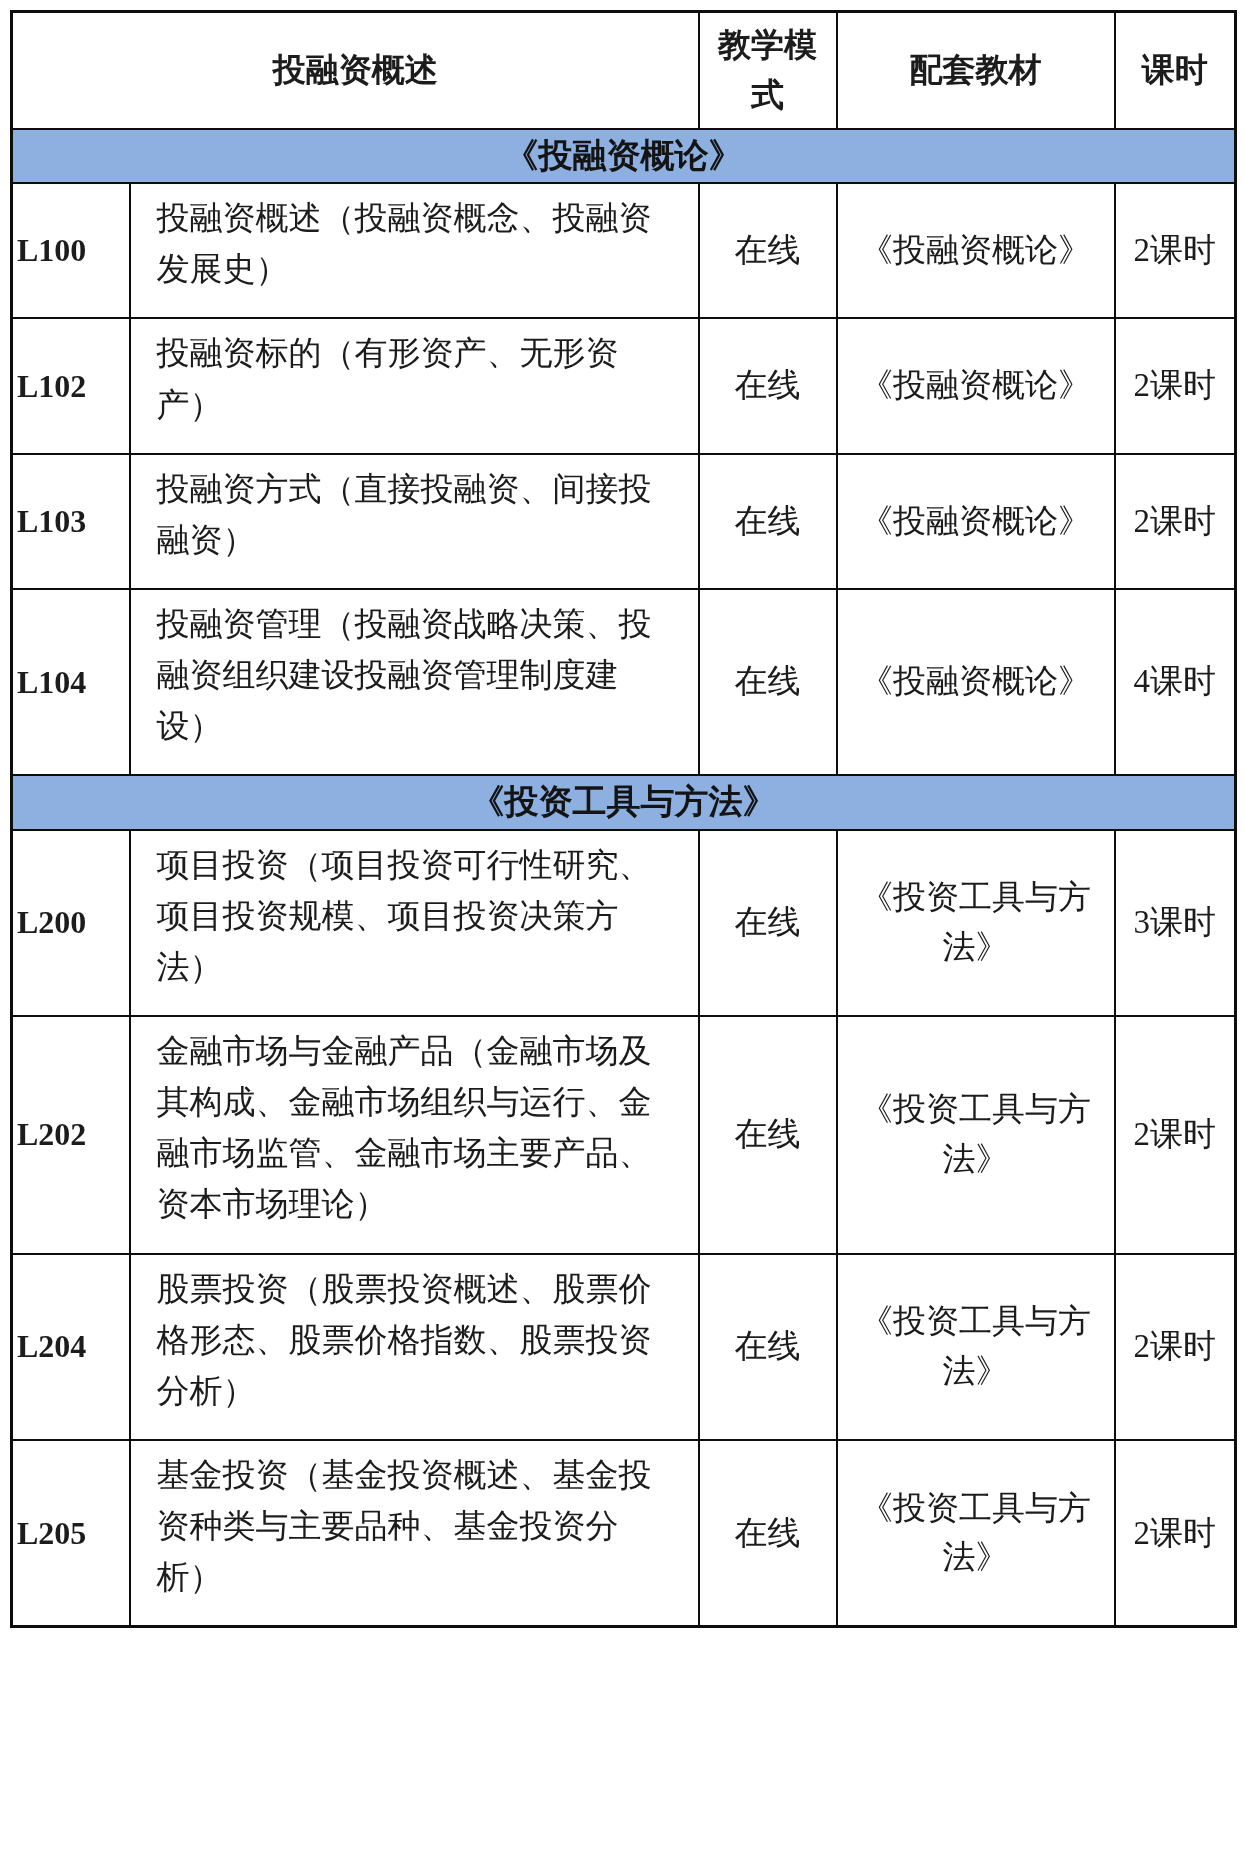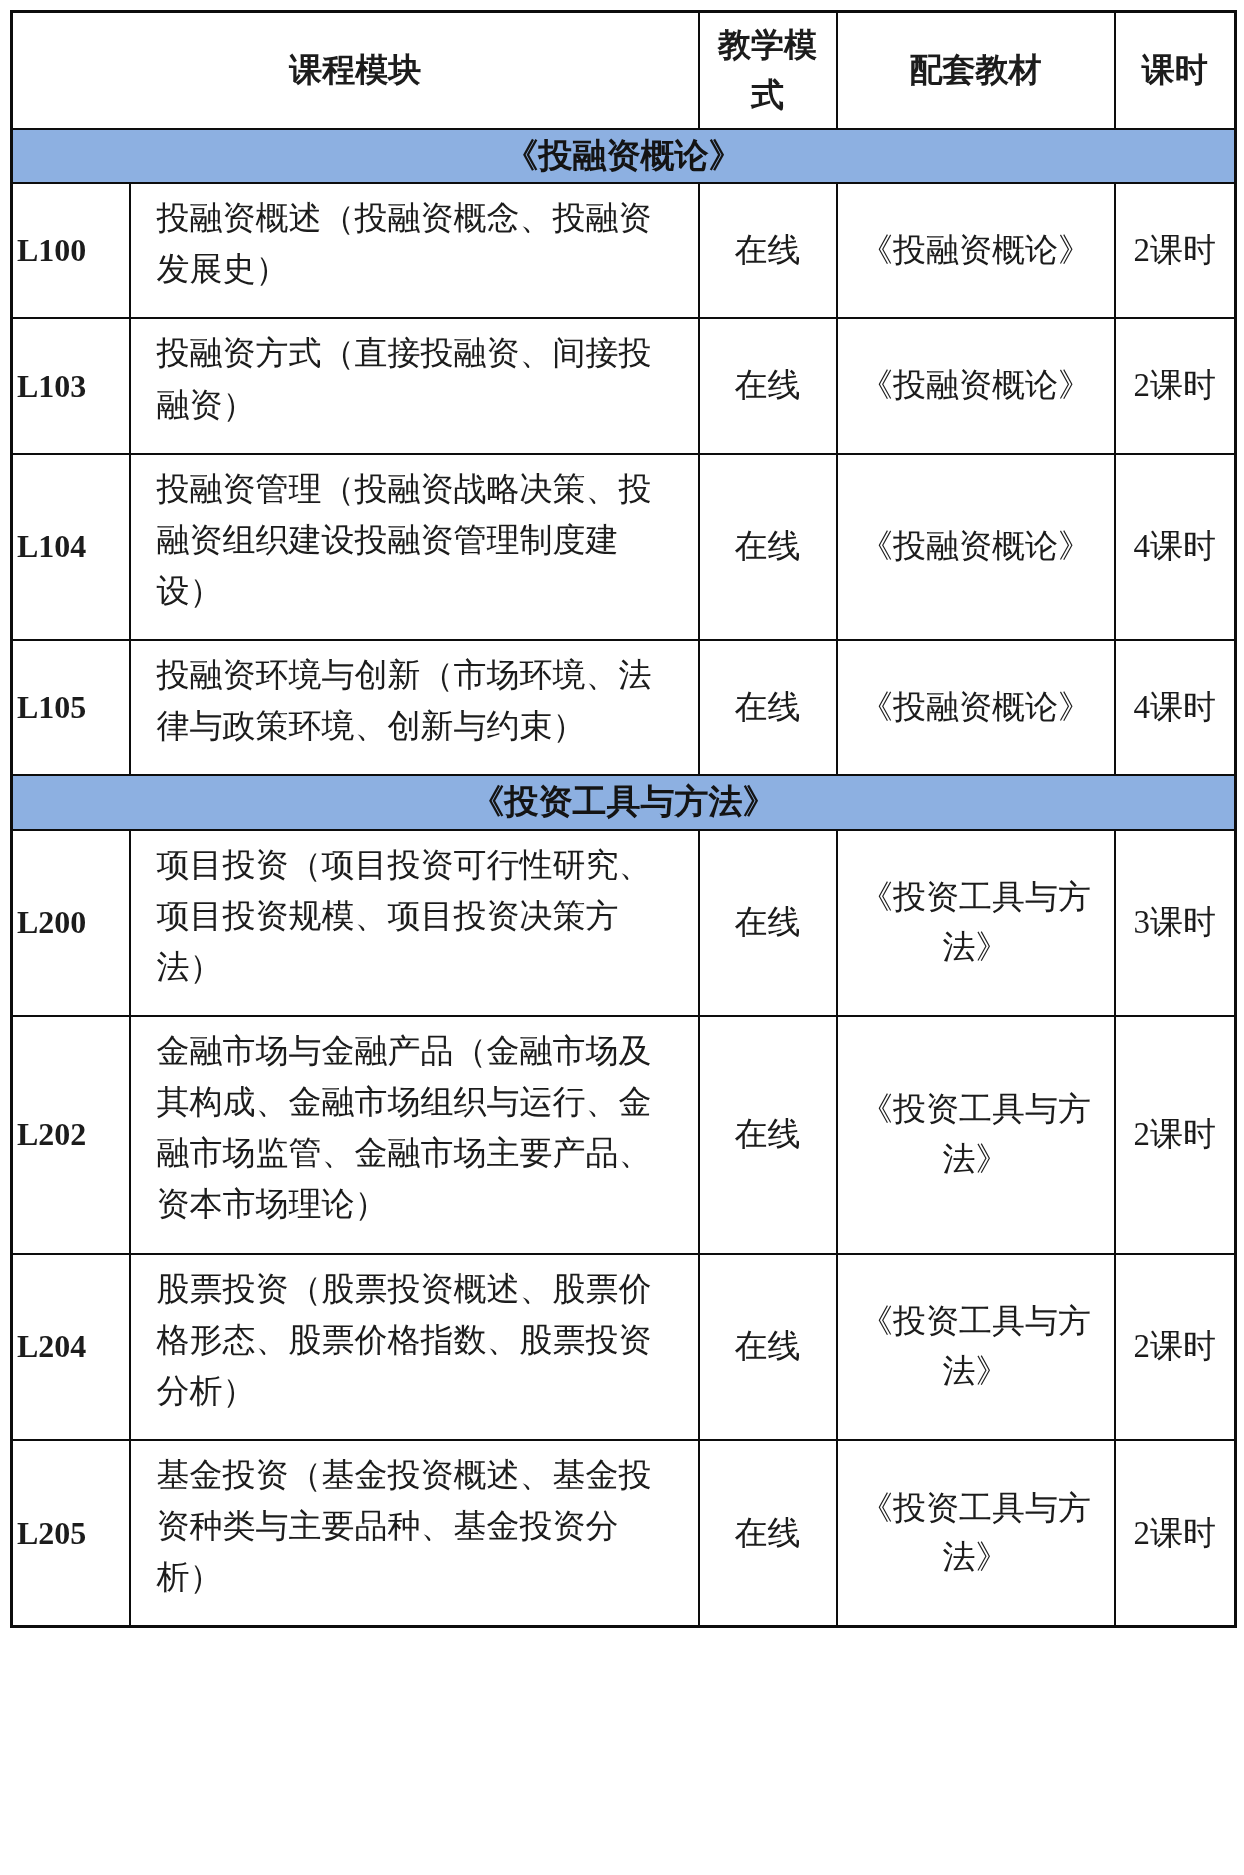--- a/index.html
+++ b/index.html
@@ -75,64 +75,64 @@
   <table class="course-table">
     <colgroup>
       <col style="width:118px">
       <col style="width:569px">
       <col style="width:138px">
       <col style="width:278px">
       <col style="width:121px">
     </colgroup>
     <thead>
       <tr>
-        <th colspan="2">课程模块</th>
+        <th colspan="2">投融资概述</th>
         <th>教学模式</th>
         <th>配套教材</th>
         <th>课时</th>
       </tr>
     </thead>
     <tbody id="table-body">
   <tr class="section-row">
     <td colspan="5">《投融资概论》</td>
   </tr>
 
   <tr>
     <td class="code">L100</td>
     <td class="desc">投融资概述（投融资概念、投融资发展史）</td>
     <td class="mode">在线</td>
     <td class="book">《投融资概论》</td>
     <td class="hours">2课时</td>
   </tr>
 
 
+  <tr>
+    <td class="code">L102</td>
+    <td class="desc">投融资标的（有形资产、无形资产）</td>
+    <td class="mode">在线</td>
+    <td class="book">《投融资概论》</td>
+    <td class="hours">2课时</td>
+  </tr>
 
   <tr>
     <td class="code">L103</td>
     <td class="desc">投融资方式（直接投融资、间接投融资）</td>
     <td class="mode">在线</td>
     <td class="book">《投融资概论》</td>
     <td class="hours">2课时</td>
   </tr>
 
   <tr>
     <td class="code">L104</td>
     <td class="desc">投融资管理（投融资战略决策、投融资组织建设投融资管理制度建设）</td>
     <td class="mode">在线</td>
     <td class="book">《投融资概论》</td>
     <td class="hours">4课时</td>
   </tr>
 
-  <tr>
-    <td class="code">L105</td>
-    <td class="desc">投融资环境与创新（市场环境、法律与政策环境、创新与约束）</td>
-    <td class="mode">在线</td>
-    <td class="book">《投融资概论》</td>
-    <td class="hours">4课时</td>
-  </tr>
 
   <tr class="section-row">
     <td colspan="5">《投资工具与方法》</td>
   </tr>
 
   <tr>
     <td class="code">L200</td>
     <td class="desc">项目投资（项目投资可行性研究、项目投资规模、项目投资决策方法）</td>
     <td class="mode">在线</td>
     <td class="book">《投资工具与方法》</td>

